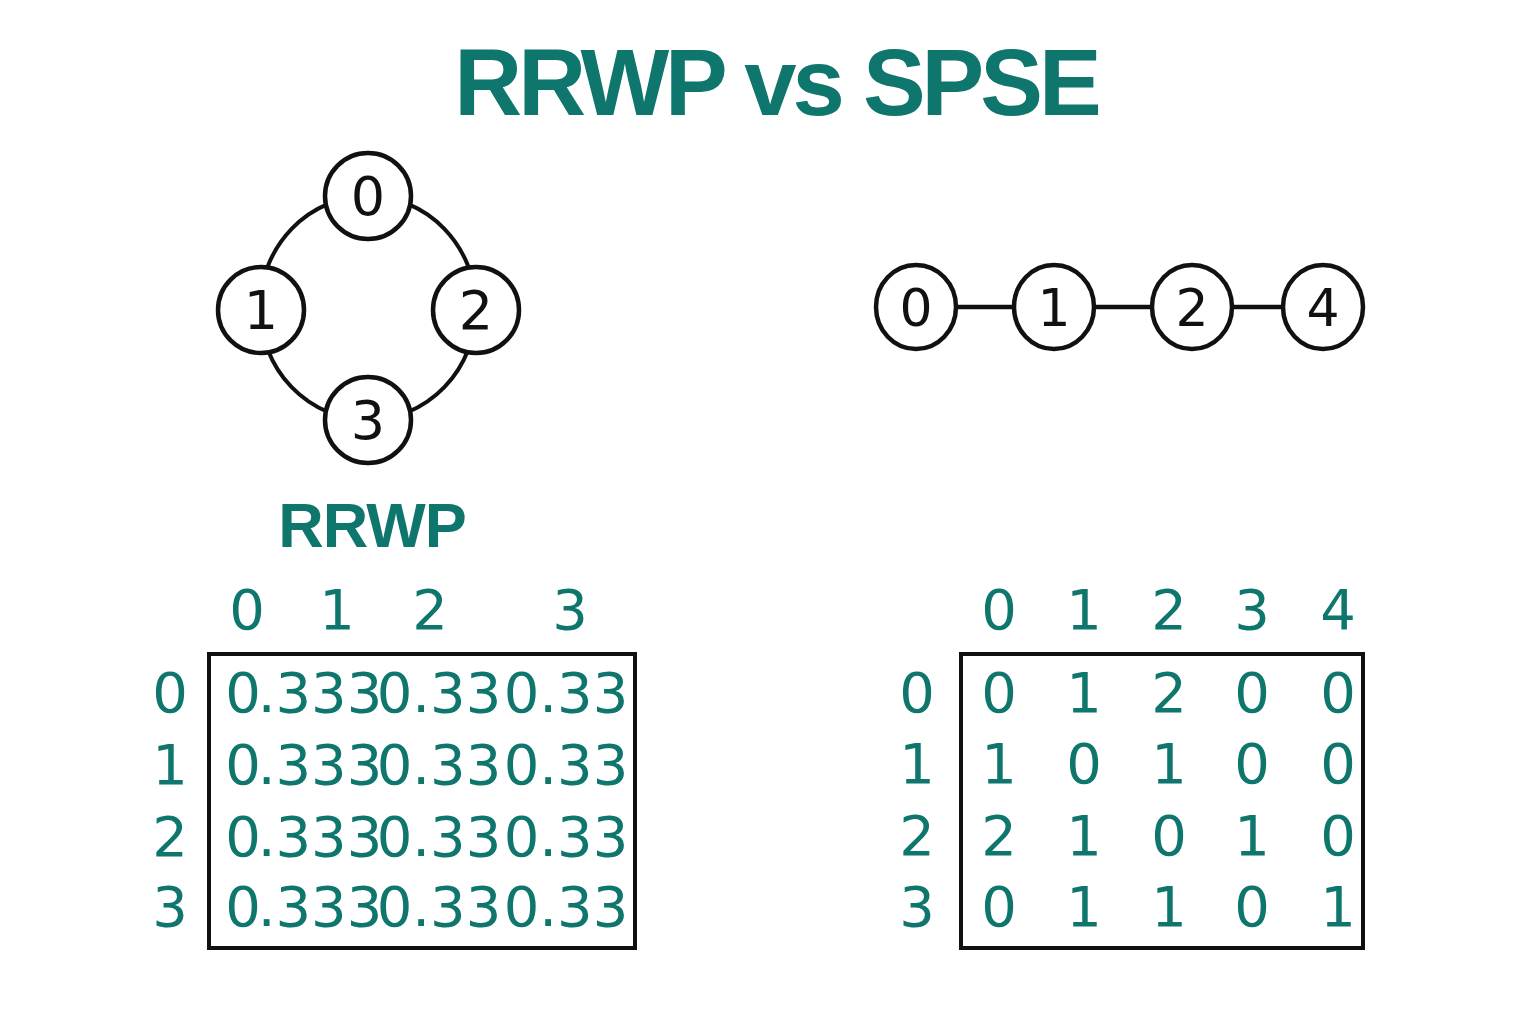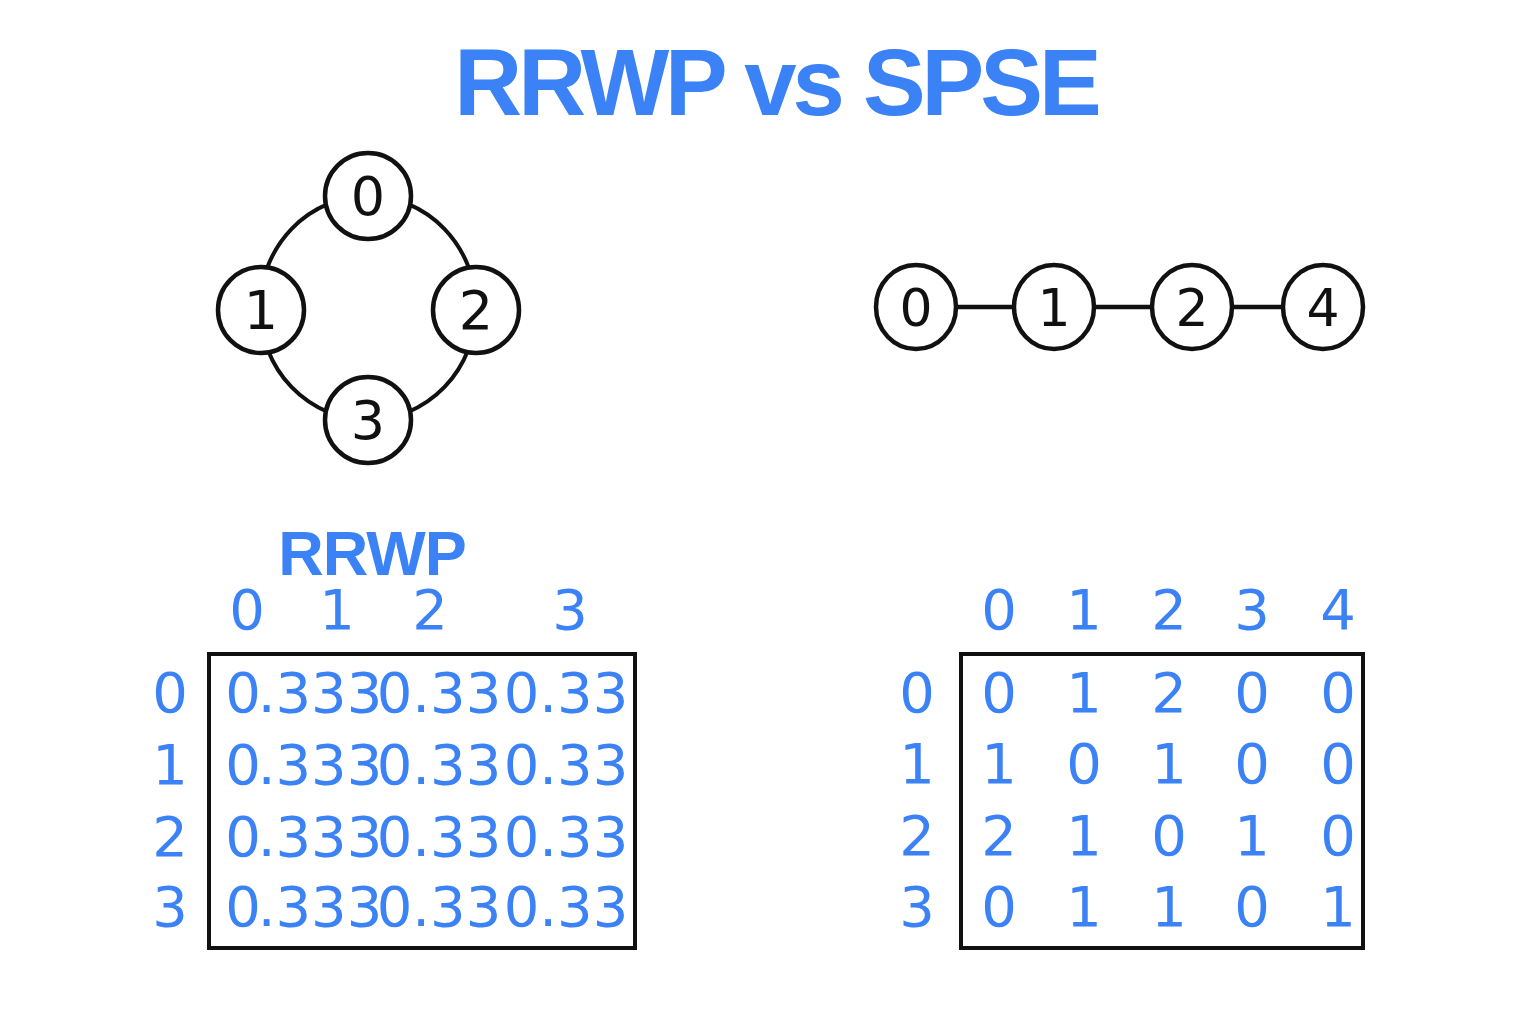--- a/index.html
+++ b/index.html
@@ -1,21 +1,21 @@
 <!DOCTYPE html>
 <html><head>
 <meta charset="utf-8">
 <style>
   html, body { margin: 0; padding: 0; background: #ffffff; }
   .canvas {
     position: relative;
     width: 1536px;
     height: 1024px;
     background: #ffffff;
-    color: #3b82f6;
+    color: #0f766e;
     font-family: "DejaVu Sans", sans-serif;
     overflow: hidden;
   }
   .title {
     position: absolute;
     left: 776px;
     top: 83px;
     transform: translate(-50%, -50%);
     font-family: "Liberation Sans", sans-serif;
     font-weight: bold;
@@ -98,21 +98,21 @@
         <ellipse cx="1192" cy="307" rx="40" ry="42" fill="#ffffff" stroke="#111111" stroke-width="4.5"></ellipse>
         <text x="1192" y="307" dy="0.36em" text-anchor="middle" font-size="52">2</text>
       </g>
       <g>
         <ellipse cx="1323" cy="307" rx="40" ry="42" fill="#ffffff" stroke="#111111" stroke-width="4.5"></ellipse>
         <text x="1323" y="307" dy="0.36em" text-anchor="middle" font-size="52">4</text>
       </g>
     </g>
   </svg>
 
-  <div class="sec-label" style="left:372px; top:553px;">RRWP</div>
+  <div class="sec-label" style="left:372px; top:525px;">RRWP</div>
 
   <div class="matrix-box" style="left:207px; top:652px; width:430px; height:298px;"></div>
 
   <div class="mnum" style="left:247px; top:610px;">0</div>
   <div class="mnum" style="left:337px; top:610px;">1</div>
   <div class="mnum" style="left:430px; top:610px;">2</div>
   <div class="mnum" style="left:570px; top:610px;">3</div>
 
   <div class="mnum" style="left:170px; top:693px;">0</div>
   <div class="mnum" style="left:170px; top:765px;">1</div>

